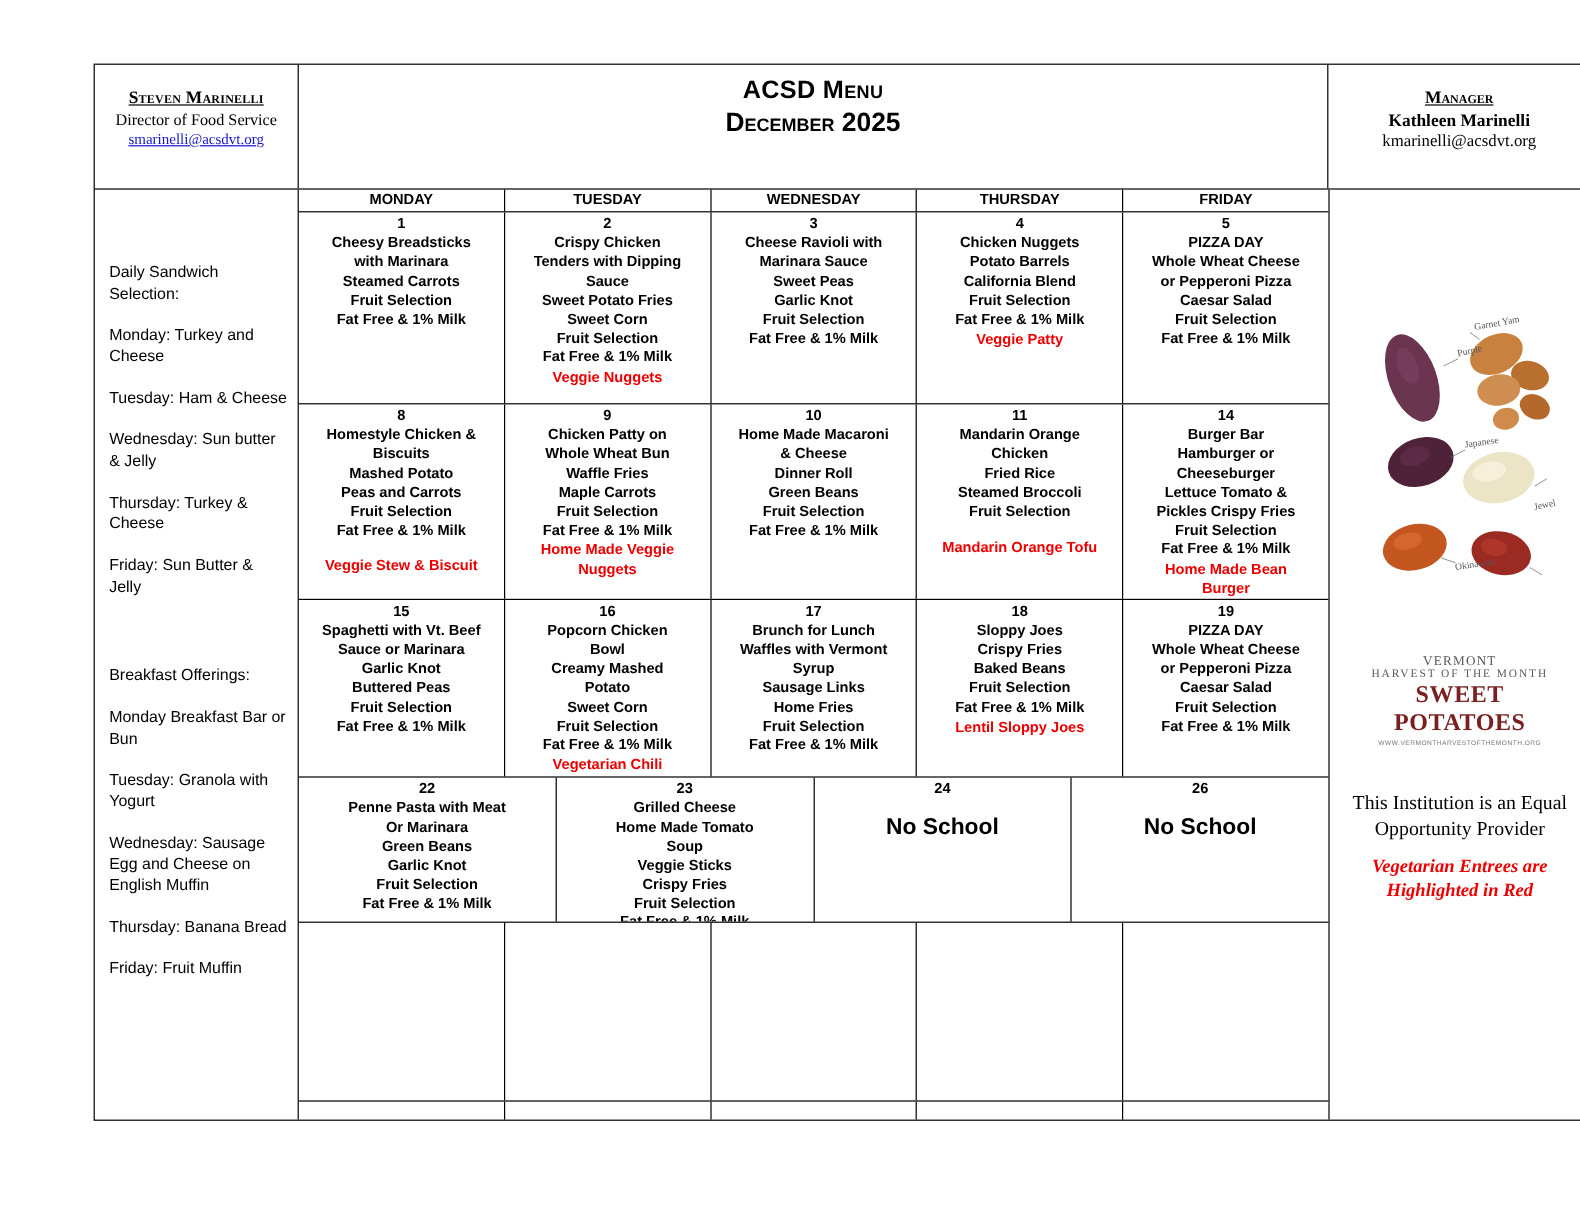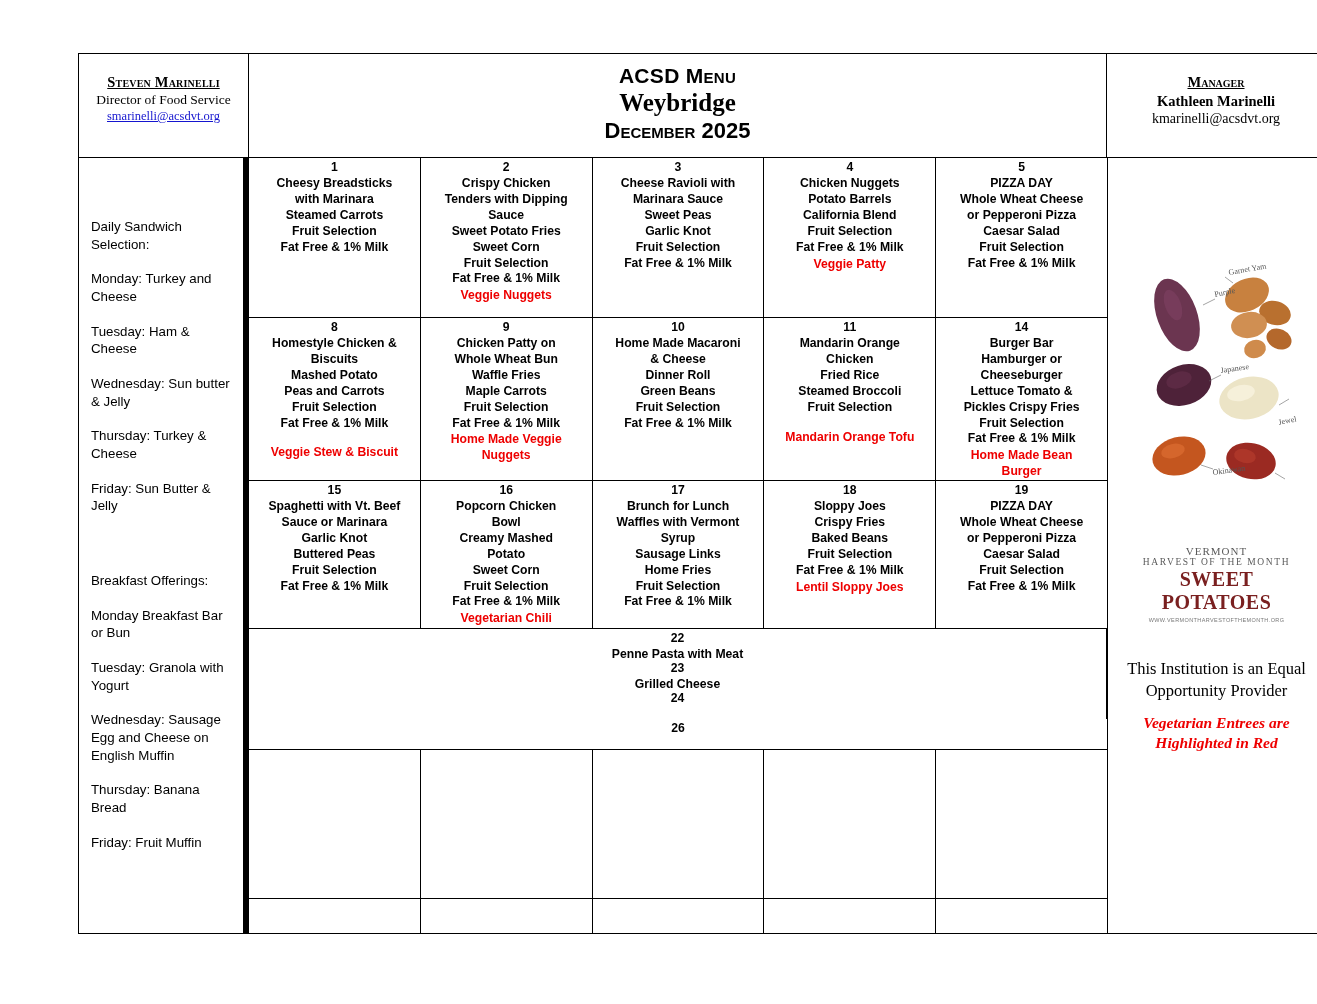--- a/index.html
+++ b/index.html
@@ -108,21 +108,21 @@
   }
 
   
   .body-row {
     display: flex;
     flex: 1;
     min-height: 0;
   }
   .side-left {
     width: 170px;
-    border-right: 6px solid #000000;
+    border-right: 1px solid #000000;
     box-sizing: border-box;
     padding: 0;
     position: relative;
   }
   .side-left-inner {
     padding: 60px 8px 0 12px;
     font-size: 13.3px;
     line-height: 1.33;
   }
   .side-left p { margin: 0 0 17px 0; }
@@ -151,21 +151,21 @@
   .dow:last-child { border-right: none; }
 
   .week {
     display: flex;
     border-bottom: 1px solid #000;
     box-sizing: border-box;
   }
   .week.w1 { height: 160px; }
   .week.w2 { height: 163px; }
   .week.w3 { height: 148px; }
-  .week.w4 { height: 121px; flex-direction: column; }
+  .week.w4 { height: 121px; }
   .week.w5 { height: 149px; }
   .week.w6 { flex: 1; border-bottom: none; }
 
   .cell {
     flex: 1 1 0;
     border-right: 1px solid #000;
     box-sizing: border-box;
     text-align: center;
     padding: 2px 3px 0 3px;
     overflow: hidden;
@@ -277,21 +277,20 @@
 <div class="page">
 
   <div class="header-row">
     <div class="hdr-left">
       <div class="name">Steven Marinelli</div>
       <div class="role">Director of Food Service</div>
       <div class="email">smarinelli@acsdvt.org</div>
     </div>
     <div class="hdr-center">
       <div class="t1">ACSD Menu</div>
-      <div class="t2">Weybridge</div>
       <div class="t3">December 2025</div>
     </div>
     <div class="hdr-right">
       <div class="mgr-title">Manager</div>
       <div class="mgr-name">Kathleen Marinelli</div>
       <div class="mgr-email">kmarinelli@acsdvt.org</div>
     </div>
   </div>
 
   <div class="body-row">
@@ -308,20 +307,27 @@
         <p>Breakfast Offerings:</p>
         <p>Monday Breakfast Bar or Bun</p>
         <p>Tuesday: Granola with Yogurt</p>
         <p>Wednesday: Sausage Egg and Cheese on English Muffin</p>
         <p>Thursday: Banana Bread</p>
         <p>Friday: Fruit Muffin</p>
       </div>
     </div>
 
     <div class="cal">
+      <div class="dow-row">
+        <div class="dow">MONDAY</div>
+        <div class="dow">TUESDAY</div>
+        <div class="dow">WEDNESDAY</div>
+        <div class="dow">THURSDAY</div>
+        <div class="dow">FRIDAY</div>
+      </div>
 
       <div class="week w1">
         <div class="cell">
           <div class="daynum">1</div>
           <div class="items">Cheesy Breadsticks
 with Marinara
 Steamed Carrots
 Fruit Selection
 Fat Free &amp; 1% Milk</div>
           <div class="veg"></div>

